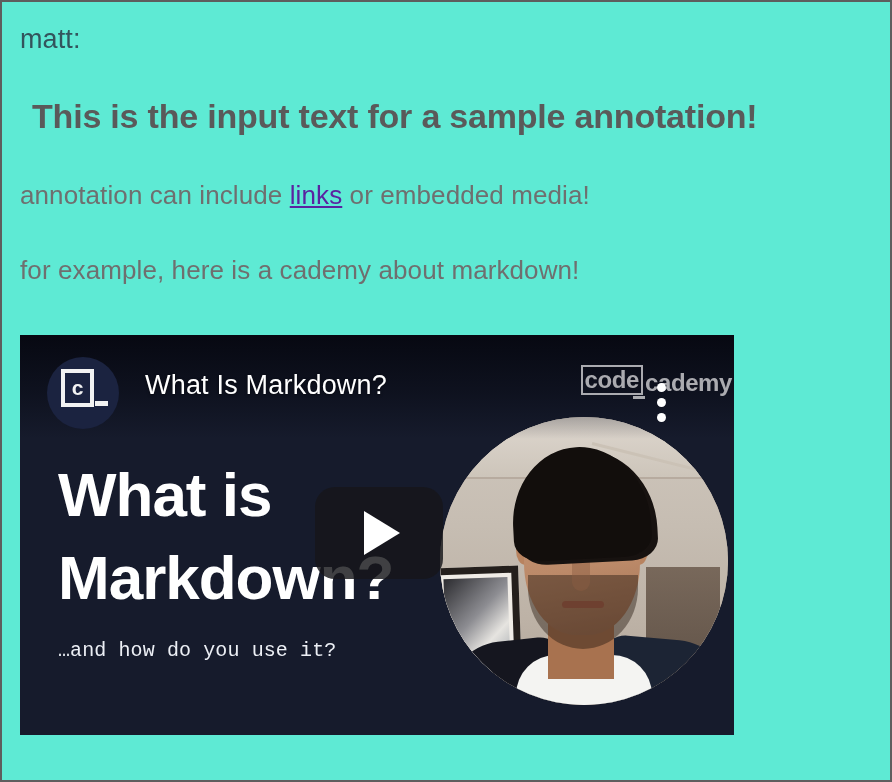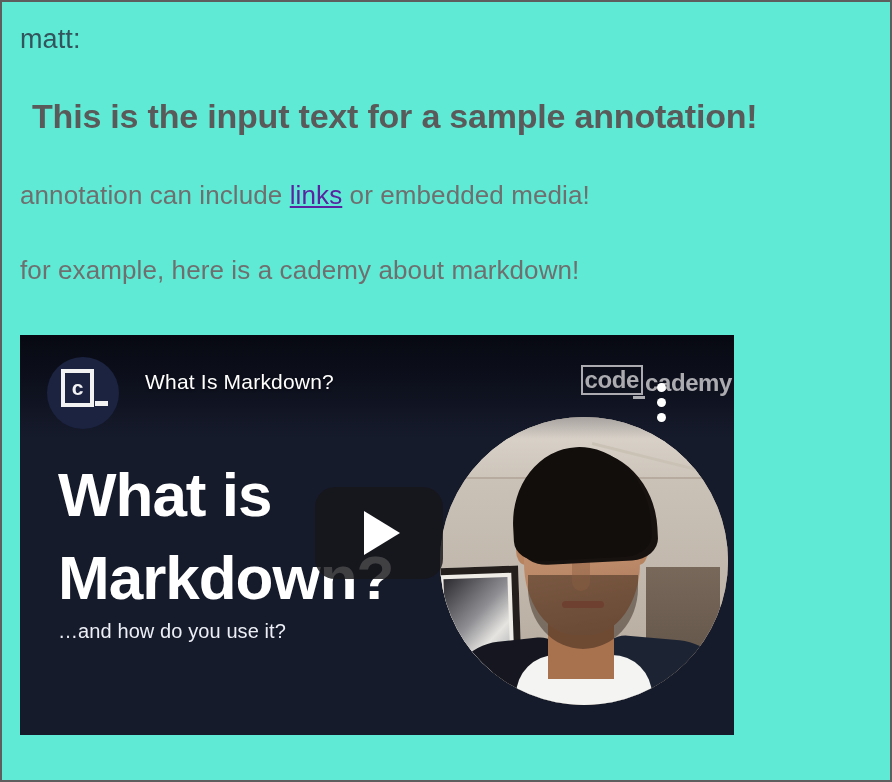--- a/index.html
+++ b/index.html
@@ -114,21 +114,21 @@
     height: 5px;
     background: #f2f2f2;
   }
 
   
   .yt-title {
     position: absolute;
     left: 125px;
     top: 34px;
     color: #ffffff;
-    font-size: 21px;
+    font-size: 27px;
     line-height: 1.2;
     z-index: 8;
     text-shadow: 0 1px 3px rgba(0,0,0,0.5);
     letter-spacing: 0.2px;
   }
 
   
   .yt-watermark {
     position: absolute;
     right: 2px;
@@ -188,26 +188,27 @@
     z-index: 4;
     color: #ffffff;
     font-size: 62px;
     font-weight: bold;
     line-height: 1.35;
     letter-spacing: -1px;
   }
   .slide-sub {
     position: absolute;
     left: 38px;
-    top: 284px;
+    top: 304px;
     z-index: 4;
     color: #eceff5;
     font-size: 20px;
     line-height: 1.2;
     letter-spacing: 0.1px;
+    font-family: Liberation Mono, monospace;
   }
 
   
   .presenter-photo {
     position: absolute;
     left: 420px;
     top: 82px;
     width: 288px;
     height: 288px;
     border-radius: 50%;

